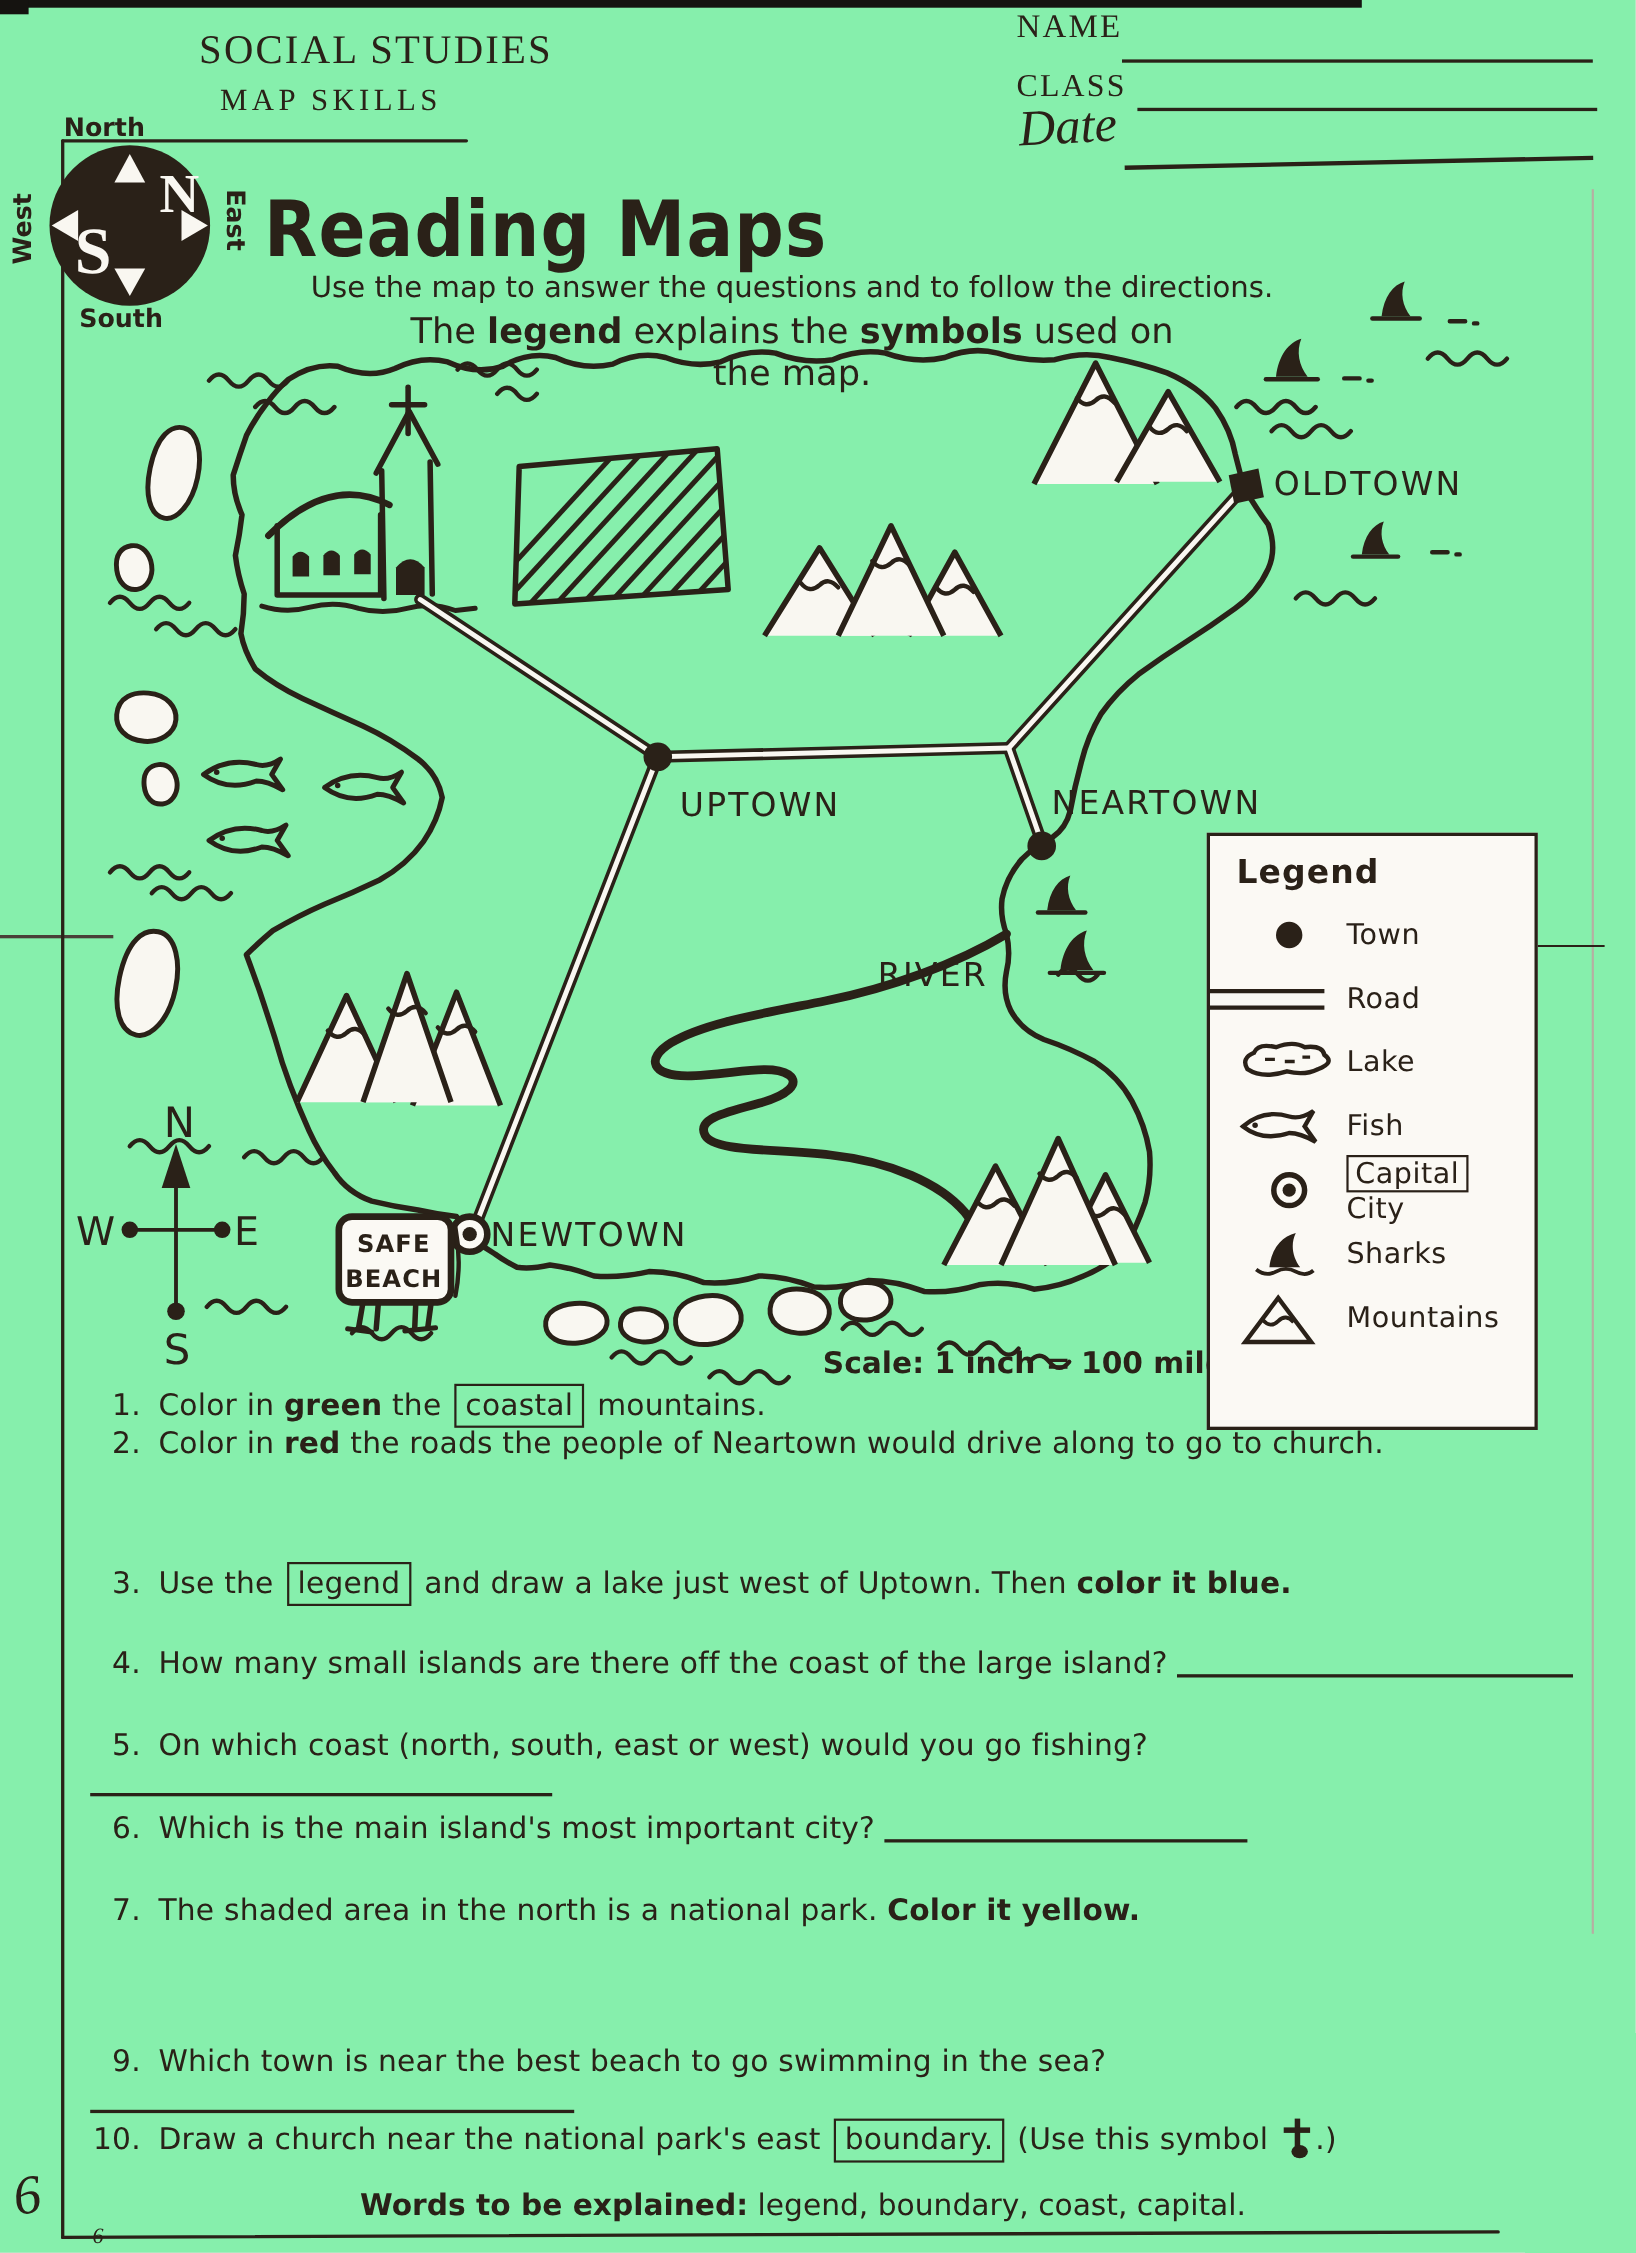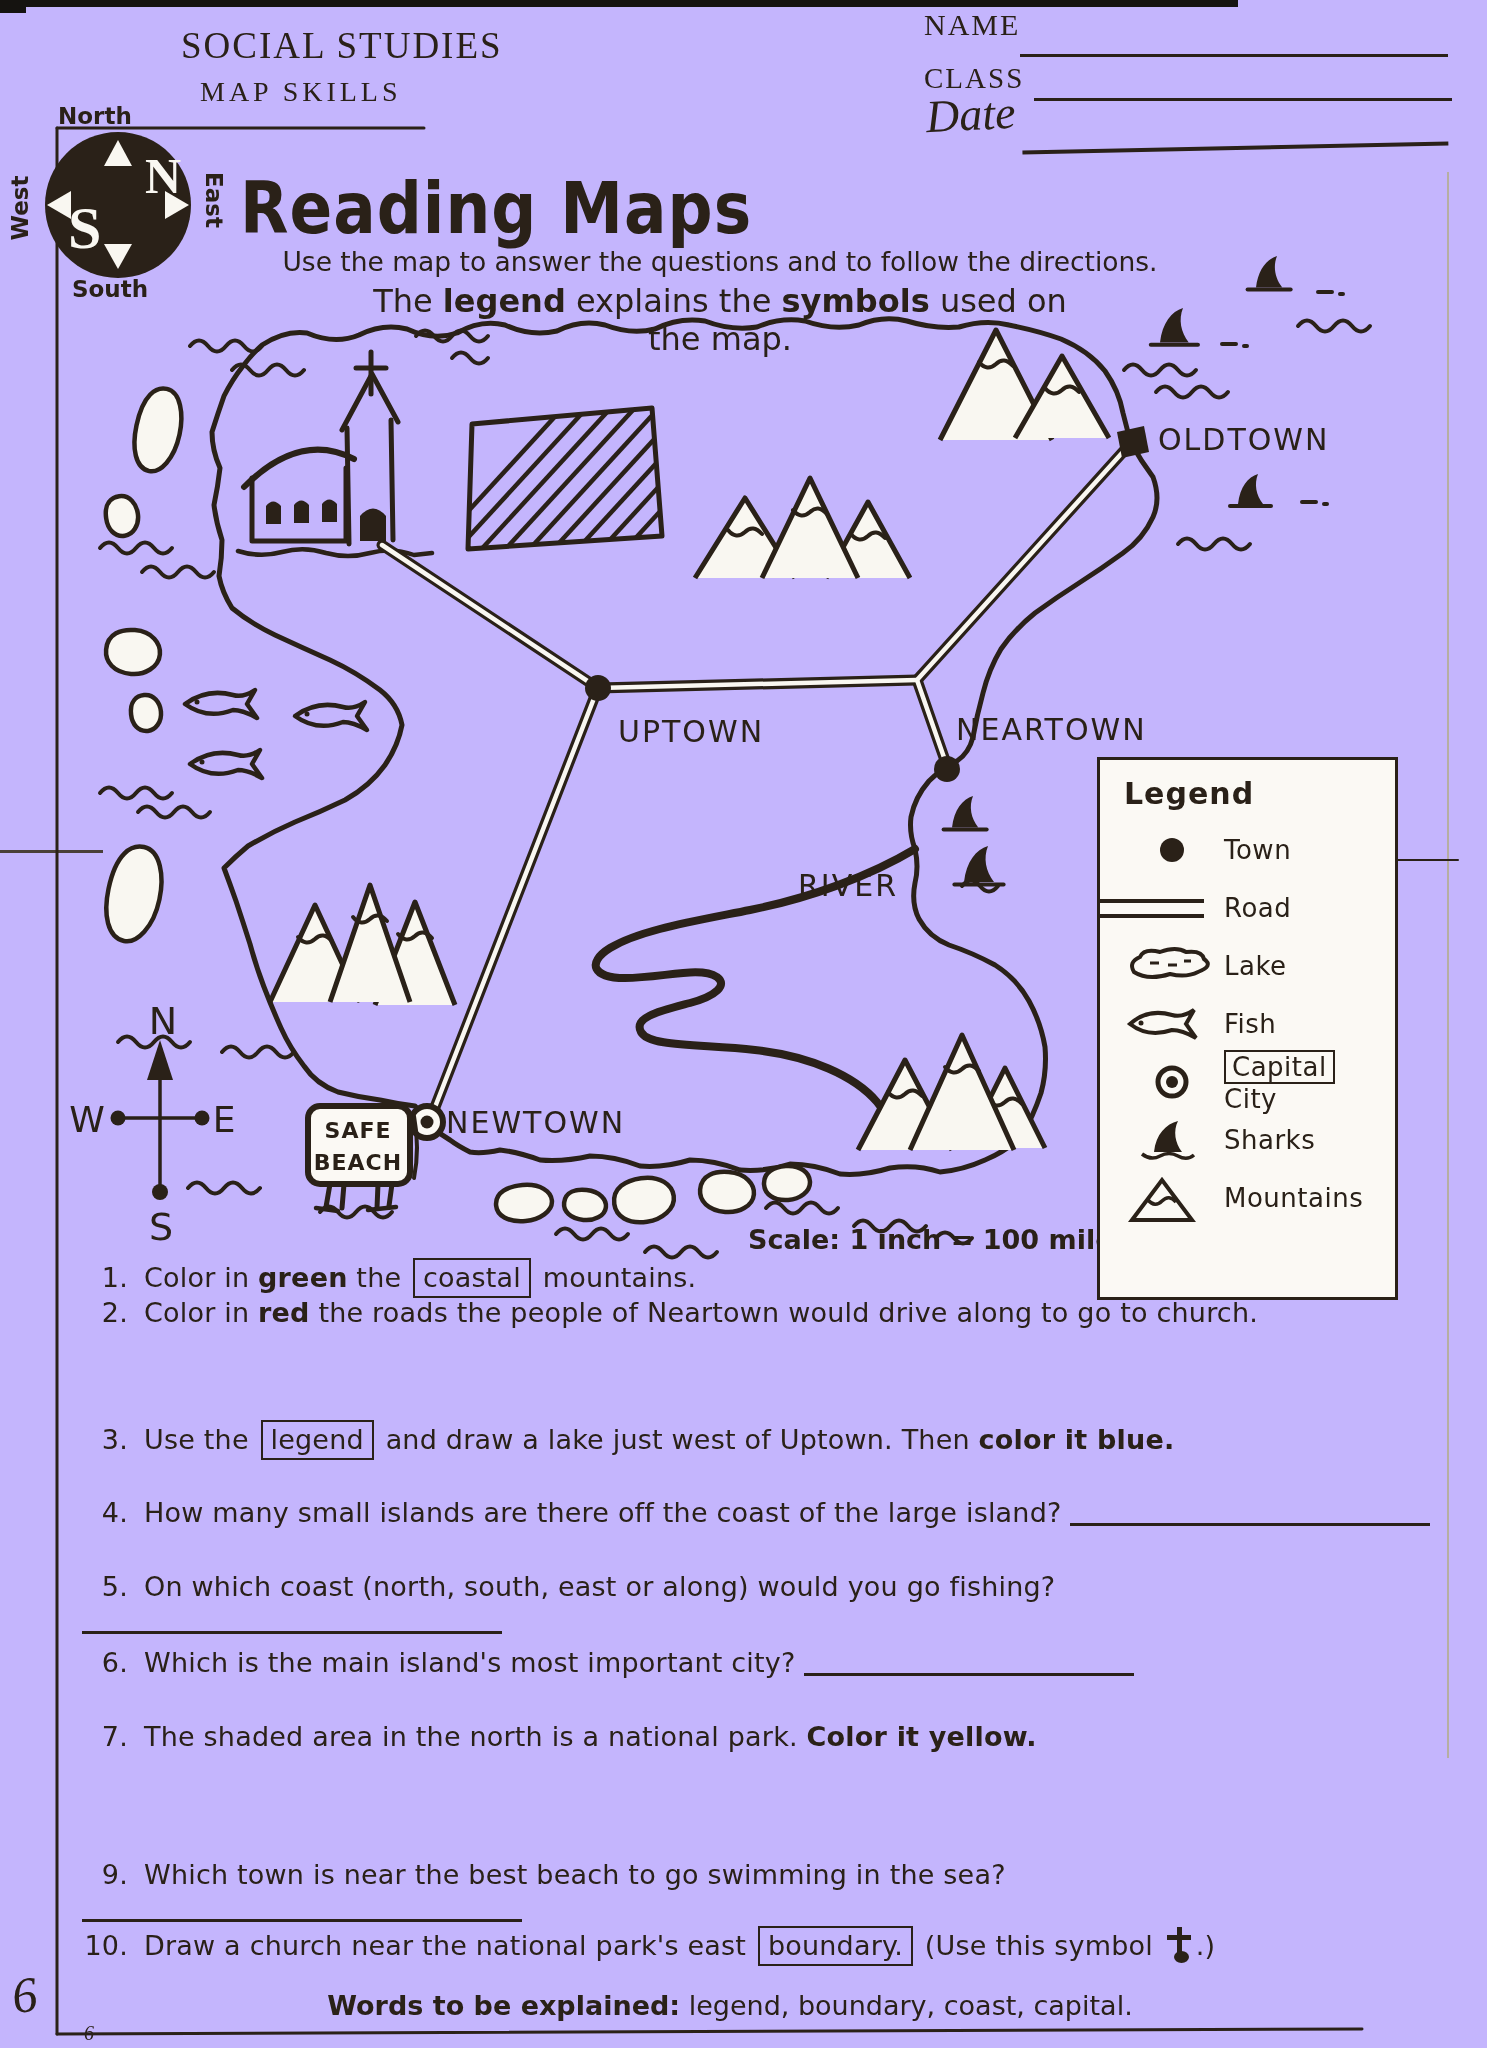--- a/index.html
+++ b/index.html
@@ -1,16 +1,16 @@
 <!DOCTYPE html>
 <html><head>
 <meta charset="utf-8">
 <style>
   html,body{margin:0;padding:0;background:#e8e4dc;}
-  #page{position:relative;width:1487px;height:2048px;background:#c4b5fd;overflow:hidden;
+  #page{position:relative;width:1487px;height:2048px;background:#86efac;overflow:hidden;
         font-family:"DejaVu Sans",sans-serif;color:#2a2118;}
   .abs{position:absolute;}
   .serif{font-family:"Liberation Serif",serif;}
   .bold{font-weight:bold;}
   .boxed{border:2.5px solid #2a2118;padding:1px 8px;margin:0 3px;display:inline-block;}
   .blank{display:inline-block;border-bottom:3px solid #2a2118;height:22px;vertical-align:-4px;}
   .q-row{position:absolute;left:72px;width:1370px;font-size:27px;letter-spacing:.2px;line-height:1.25;}
   .qnum{display:inline-block;width:46px;text-align:right;margin-right:16px;}
   .hline{position:absolute;border-bottom:3px solid #2a2118;}
   .church-sym{display:inline-block;position:relative;width:26px;height:36px;vertical-align:-8px;margin:0 4px;}
@@ -378,21 +378,21 @@
         </span>
       <span class="llabel">Mountains</span>
     </div>
   </div>
 
   <div id="questions" style="position:absolute;left:0;top:0;width:1487px;height:2048px;z-index:4;margin-left:10px;">
       <div class="q-row" style="top: 1258px;"><span class="qnum">1.</span><span class="">Color in </span><span class="bold">green</span><span class=""> the </span><span class="boxed">coastal</span><span class=""> mountains.</span></div>
       <div class="q-row" style="top: 1296px;"><span class="qnum">2.</span><span class="">Color in </span><span class="bold">red</span><span class=""> the roads the people of Neartown would drive along to go to church.</span></div>
       <div class="q-row" style="top: 1420px;"><span class="qnum">3.</span><span class="">Use the </span><span class="boxed">legend</span><span class=""> and draw a lake just west of Uptown.  Then </span><span class="bold">color it blue.</span></div>
       <div class="q-row" style="top: 1496px;"><span class="qnum">4.</span><span class="">How many small islands are there off the coast of the large island? </span><span class="blank" style="width: 360px;"></span></div>
-      <div class="q-row" style="top: 1570px;"><span class="qnum">5.</span><span class="">On which coast (north, south, east or along) would you go fishing? </span><span class="blank" style="width: 420px;"></span></div>
+      <div class="q-row" style="top: 1570px;"><span class="qnum">5.</span><span class="">On which coast (north, south, east or west) would you go fishing? </span><span class="blank" style="width: 420px;"></span></div>
       <div class="q-row" style="top: 1646px;"><span class="qnum">6.</span><span class="">Which is the main island's most important city? </span><span class="blank" style="width: 330px;"></span></div>
       <div class="q-row" style="top: 1720px;"><span class="qnum">7.</span><span class="">The shaded area in the north is a national park.  </span><span class="bold">Color it yellow.</span></div>
       <div class="q-row" style="top: 1858px;"><span class="qnum">9.</span><span class="">Which town is near the best beach to go swimming in the sea? </span><span class="blank" style="width: 440px;"></span></div>
       <div class="q-row" style="top: 1926px;"><span class="qnum">10.</span><span class="">Draw a church near the national park's east </span><span class="boxed">boundary.</span><span class=""> (Use this symbol </span><span class="church-sym"><span class="v"></span><span class="h"></span><span class="blob"></span></span><span class="">.)</span></div>
     </div>
 
   <div class="abs" style="left:60px;top:1990px;width:1340px;text-align:center;font-size:27px;z-index:4;">
     <span class="bold">Words to be explained:</span><span>  legend, boundary, coast, capital.</span>
   </div>
 

